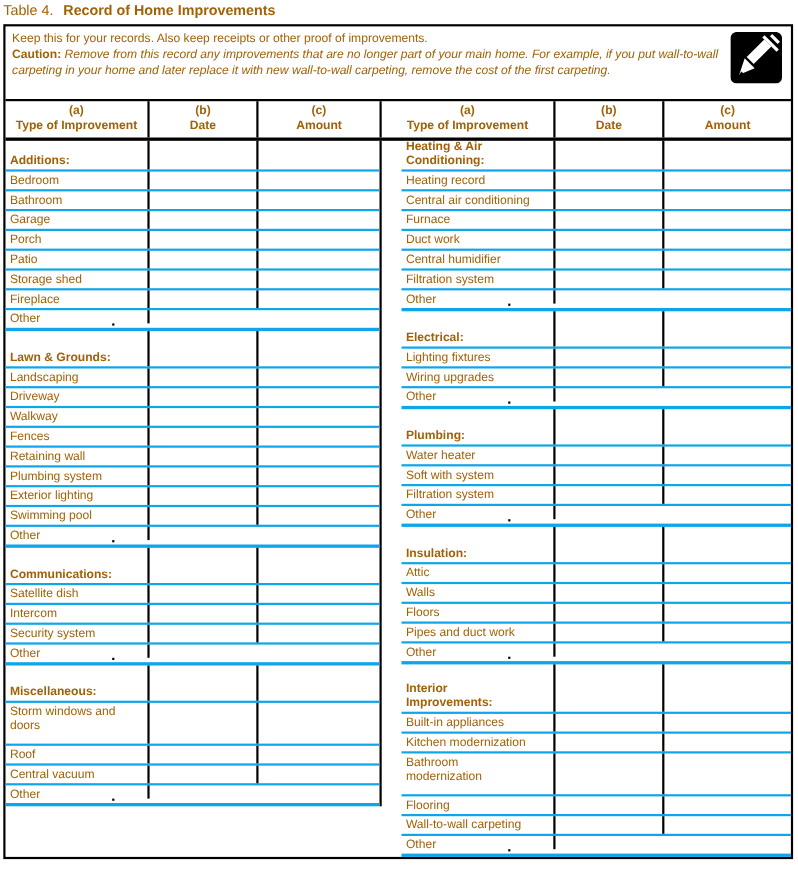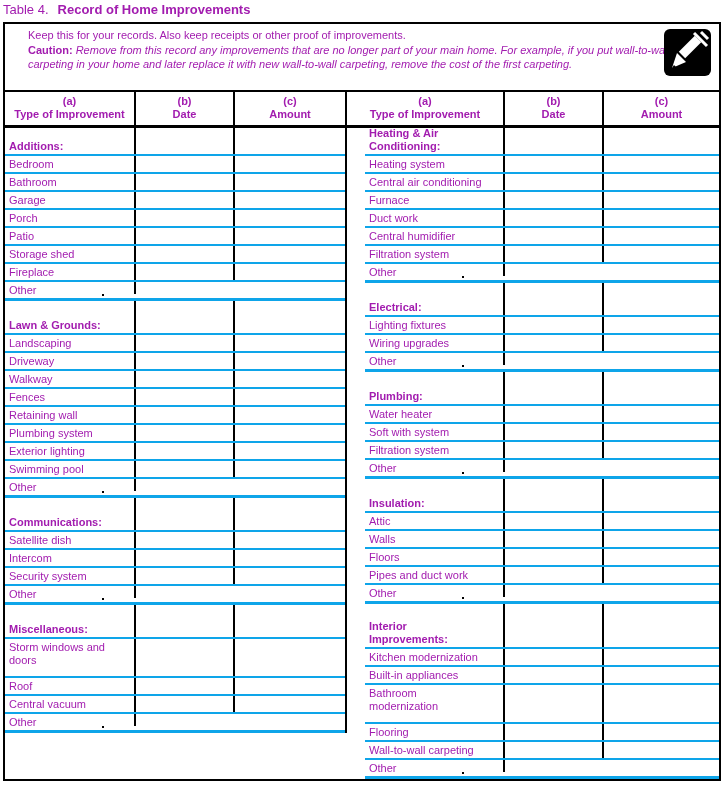--- a/index.html
+++ b/index.html
@@ -1,23 +1,23 @@
 <!DOCTYPE html>
 <html><head>
 <meta charset="utf-8">
 <style>
   html,body{margin:0;padding:0;background:#fff;}
   .page{position:relative;width:725px;height:794px;background:#fff;
-        font-family:"Liberation Sans",sans-serif;color:#a21caf;overflow:hidden;}
+        font-family:"Liberation Sans",sans-serif;color:#a16207;overflow:hidden;}
   .title{position:absolute;left:3px;top:2px;font-size:13px;white-space:nowrap;}
   .title .prefix{font-weight:normal;margin-right:9px;}
   .title .main{font-weight:bold;}
   .outer-box{position:absolute;left:3px;top:22px;width:718px;height:759px;
              border:2px solid #000;box-sizing:border-box;}
-  .intro{position:absolute;left:11px;top:28px;width:644px;font-size:11px;line-height:14.5px;margin-left:17px;}
+  .intro{position:absolute;left:11px;top:28px;width:644px;font-size:11px;line-height:14.5px;}
   .intro .caution-label{font-weight:bold;}
   .intro .caution-text{font-style:italic;}
   .pencil-box{position:absolute;left:664px;top:29px;width:47px;height:47px;}
   
   .header-row{position:absolute;left:5px;top:90px;width:714px;height:38px;
               box-sizing:border-box;border-top:2px solid #000;border-bottom:3px solid #000;
               display:flex;}
   .hcell{box-sizing:border-box;font-size:11px;font-weight:bold;text-align:center;
          padding-top:3px;line-height:13px;}
   .hcell.hdiv{border-right:2px solid #000;}
@@ -256,21 +256,21 @@
     </div>
   <div id="right-body" class="tbody right">
       <div class="trow section-first-2line">
         <div class="cell ca">
           <span>Heating &amp; Air<br>Conditioning:</span>
         </div>
         <div class="cell cb"></div>
         <div class="cell cc"></div>
       </div>
       <div class="trow item">
-        <div class="cell ca"><span>Heating system</span></div>
+        <div class="cell ca"><span>Heating record</span></div>
         <div class="cell cb"></div>
         <div class="cell cc"></div>
       </div>
       <div class="trow item">
         <div class="cell ca"><span>Central air conditioning</span></div>
         <div class="cell cb"></div>
         <div class="cell cc"></div>
       </div>
       <div class="trow item">
         <div class="cell ca"><span>Furnace</span></div>
@@ -379,26 +379,26 @@
         <div class="cell cc"></div>
       </div>
       <div class="trow section-2line">
         <div class="cell ca">
           <span>Interior<br>Improvements:</span>
         </div>
         <div class="cell cb"></div>
         <div class="cell cc"></div>
       </div>
       <div class="trow item">
+        <div class="cell ca"><span>Built-in appliances</span></div>
+        <div class="cell cb"></div>
+        <div class="cell cc"></div>
+      </div>
+      <div class="trow item">
         <div class="cell ca"><span>Kitchen modernization</span></div>
-        <div class="cell cb"></div>
-        <div class="cell cc"></div>
-      </div>
-      <div class="trow item">
-        <div class="cell ca"><span>Built-in appliances</span></div>
         <div class="cell cb"></div>
         <div class="cell cc"></div>
       </div>
       <div class="trow item-2line">
         <div class="cell ca"><span>Bathroom<br>modernization</span></div>
         <div class="cell cb"></div>
         <div class="cell cc"></div>
       </div>
       <div class="trow item">
         <div class="cell ca"><span>Flooring</span></div>

